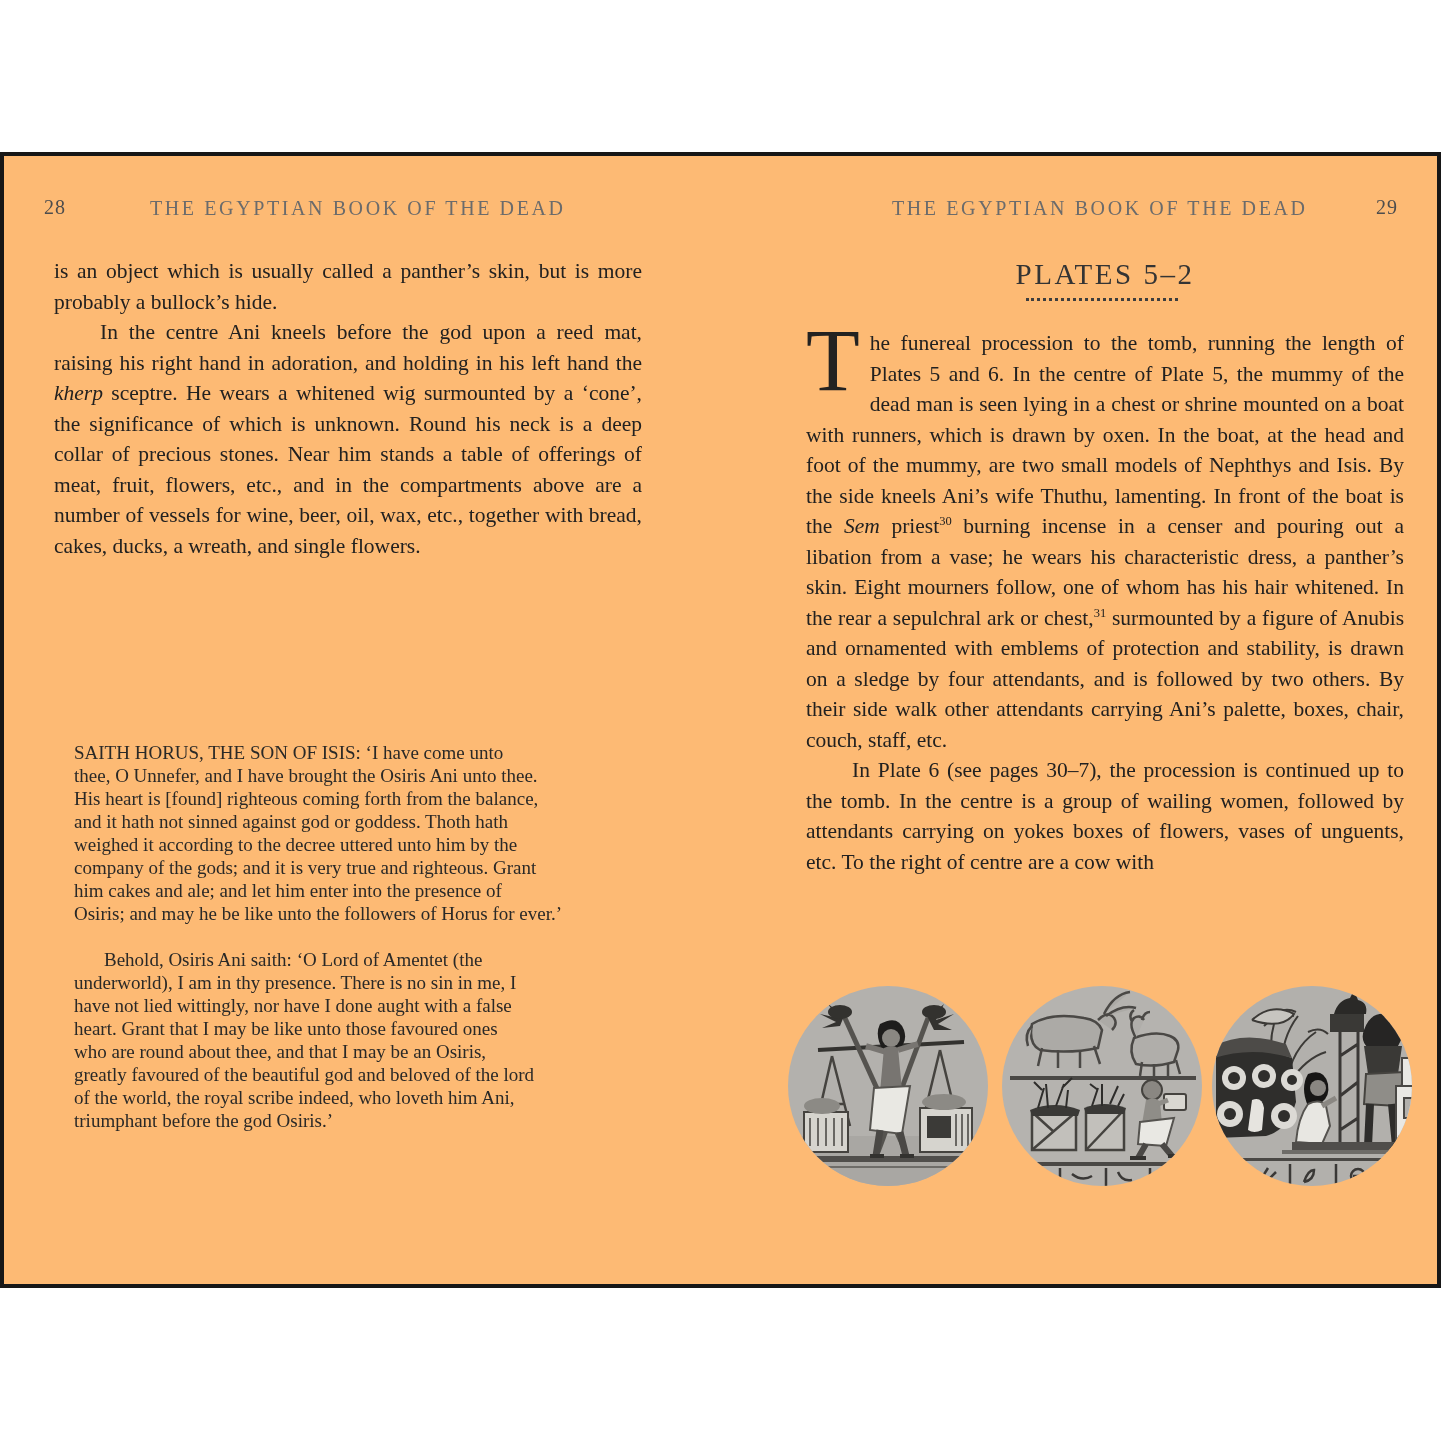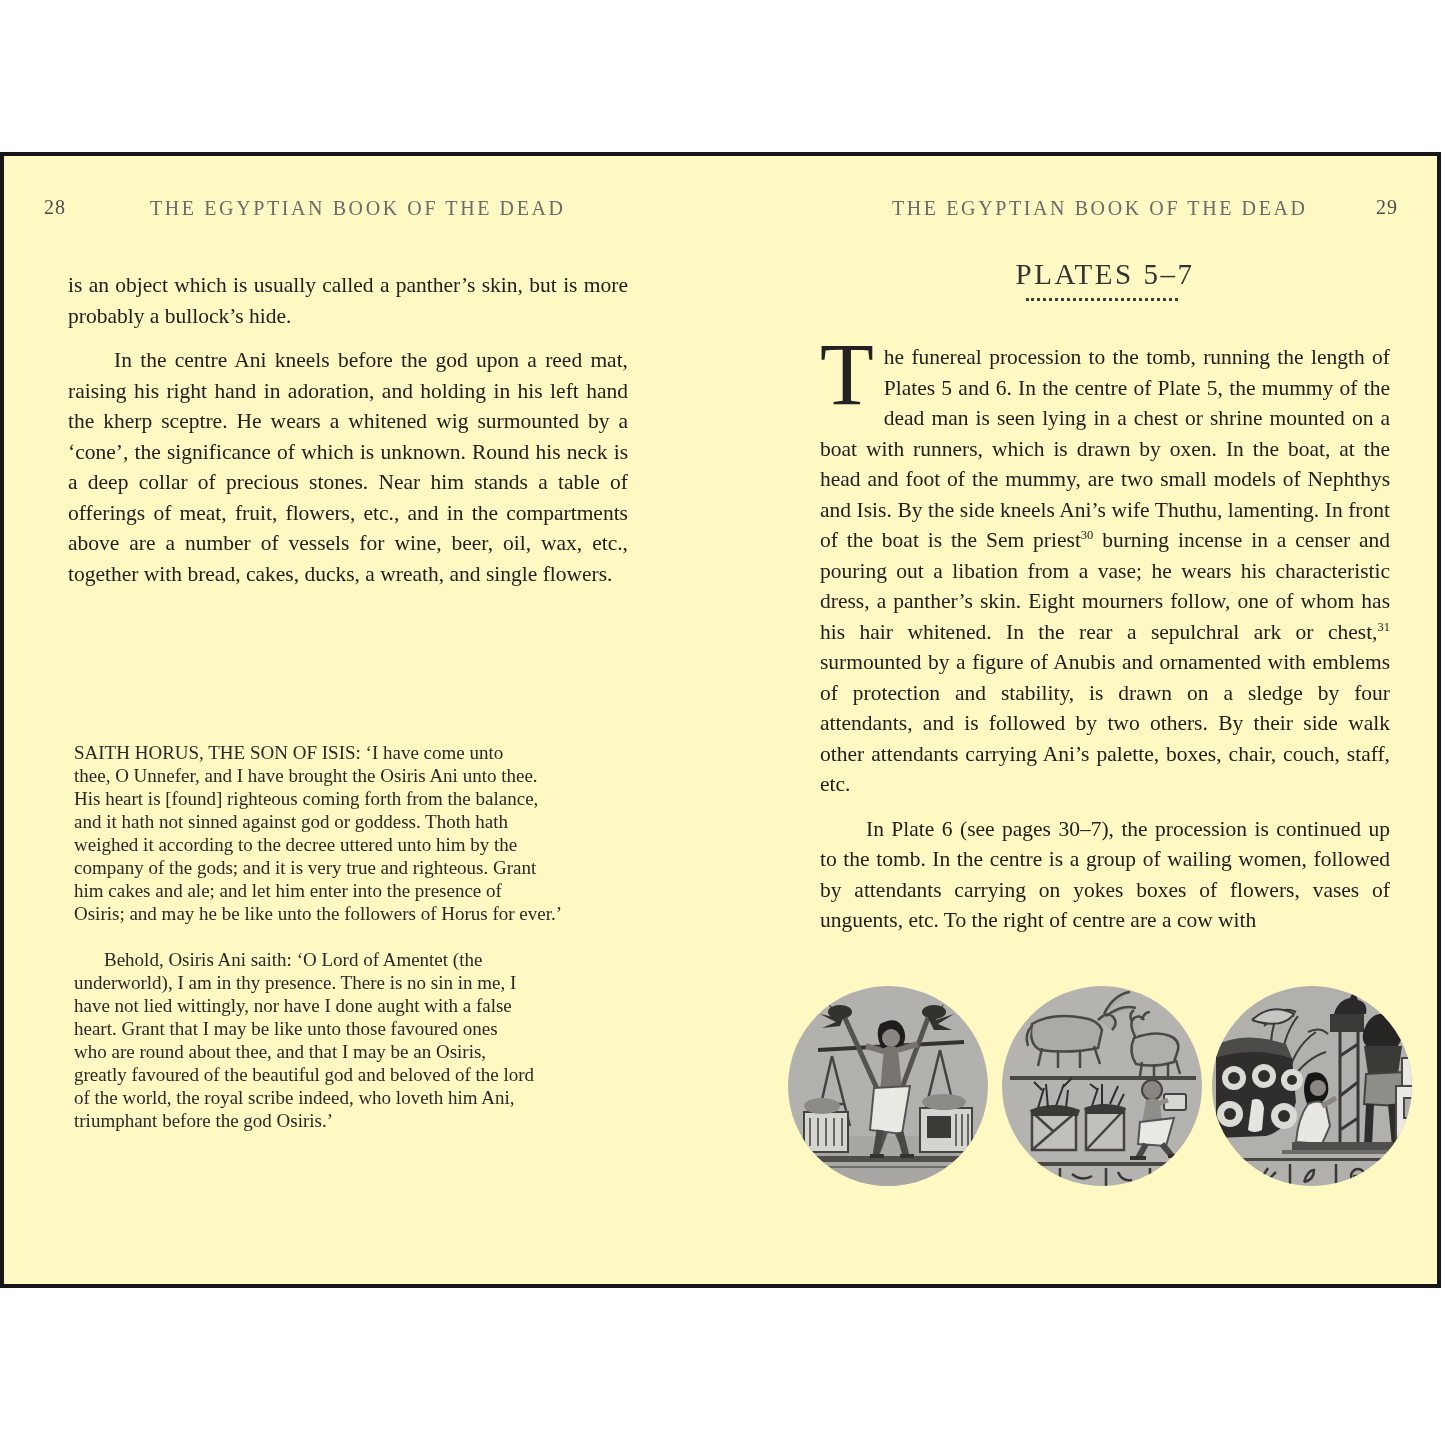--- a/index.html
+++ b/index.html
@@ -3,32 +3,32 @@
 <meta charset="utf-8">
 <style>
   html,body{margin:0;padding:0;}
   body{
     width:1445px;height:1445px;background:#ffffff;position:relative;
     font-family:"Liberation Serif","DejaVu Serif",serif;
     -webkit-font-smoothing:antialiased;
   }
   .frame{
     position:absolute;left:0;top:152px;width:1441px;height:1136px;
-    border:4px solid #171717;box-sizing:border-box;background:#fef9c3;
+    border:4px solid #171717;box-sizing:border-box;background:#fdba74;
   }
   .abs{position:absolute;}
   .pagenum{font-size:20px;color:#4d4d4d;letter-spacing:1px;}
   .runhead{font-size:20px;color:#6b6b6b;letter-spacing:2.6px;text-align:right;white-space:nowrap;}
   .bodycol{font-size:21.5px;line-height:30.5px;color:#222120;text-align:justify;}
-  .bodycol p{margin:14px;}
+  .bodycol p{margin:0;}
   .indent{text-indent:46px;}
   .quote{font-size:19px;line-height:23px;color:#2a2927;white-space:pre-line;}
   .quote p{margin:0;}
   .q-indent{text-indent:30px;}
-  .it{}
+  .it{font-style:italic;}
   .sup{font-size:12.5px;position:relative;top:-8px;line-height:0;}
   .plate-heading{font-size:29px;color:#343434;letter-spacing:2.5px;text-align:center;}
   .dotted-rule{height:0;border-bottom:3px dotted #3e3e3e;}
   .dropcap{
     float:left;font-size:88px;line-height:62px;height:62px;
     margin:2px 10px 0 0;color:#232221;
   }
   .plate{
     width:200px;height:200px;border-radius:50%;overflow:hidden;
   }
@@ -64,21 +64,21 @@
 who are round about thee, and that I may be an Osiris,
 greatly favoured of the beautiful god and beloved of the lord
 of the world, the royal scribe indeed, who loveth him Ani,
 triumphant before the god Osiris.’</p>
   </div>
 
   <div class="abs runhead" style="left:888px;top:41px;width:400px;">THE EGYPTIAN BOOK OF THE DEAD</div>
 
   <div class="abs pagenum" style="left:1372px;top:40px;">29</div>
 
-  <div class="abs plate-heading" style="left:802px;top:102px;width:598px;">PLATES 5–7</div>
+  <div class="abs plate-heading" style="left:802px;top:102px;width:598px;">PLATES 5–2</div>
 
   <div class="abs dotted-rule" style="left:1022px;top:142px;width:152px;"></div>
 
   <div class="abs bodycol" style="left:802px;top:172px;width:598px;">
     <p><span class="dropcap">T</span><span>he funereal procession to the tomb, running the length of Plates 5 and 6. In the centre of Plate 5, the mummy of the dead man is seen lying in a chest or shrine mounted on a boat with runners, which is drawn by oxen. In the boat, at the head and foot of the mummy, are two small models of Nephthys and Isis. By the side kneels Ani’s wife Thuthu, lamenting. In front of the boat is the </span><span class="it">Sem</span><span> priest</span><span class="sup">30</span><span> burning incense in a censer and pouring out a libation from a vase; he wears his characteristic dress, a panther’s skin. Eight mourners follow, one of whom has his hair whitened. In the rear a sepulchral ark or chest,</span><span class="sup">31</span><span> surmounted by a figure of Anubis and ornamented with emblems of protection and stability, is drawn on a sledge by four attendants, and is followed by two others. By their side walk other attendants carrying Ani’s palette, boxes, chair, couch, staff, etc.</span></p>
     <p class="indent">In Plate 6 (see pages 30–7), the procession is continued up to the tomb. In the centre is a group of wailing women, followed by attendants carrying on yokes boxes of flowers, vases of unguents, etc. To the right of centre are a cow with</p>
   </div>
 
   <div class="abs plate" style="left:784px;top:830px;">
     <svg width="200" height="200" viewBox="0 0 200 200">

